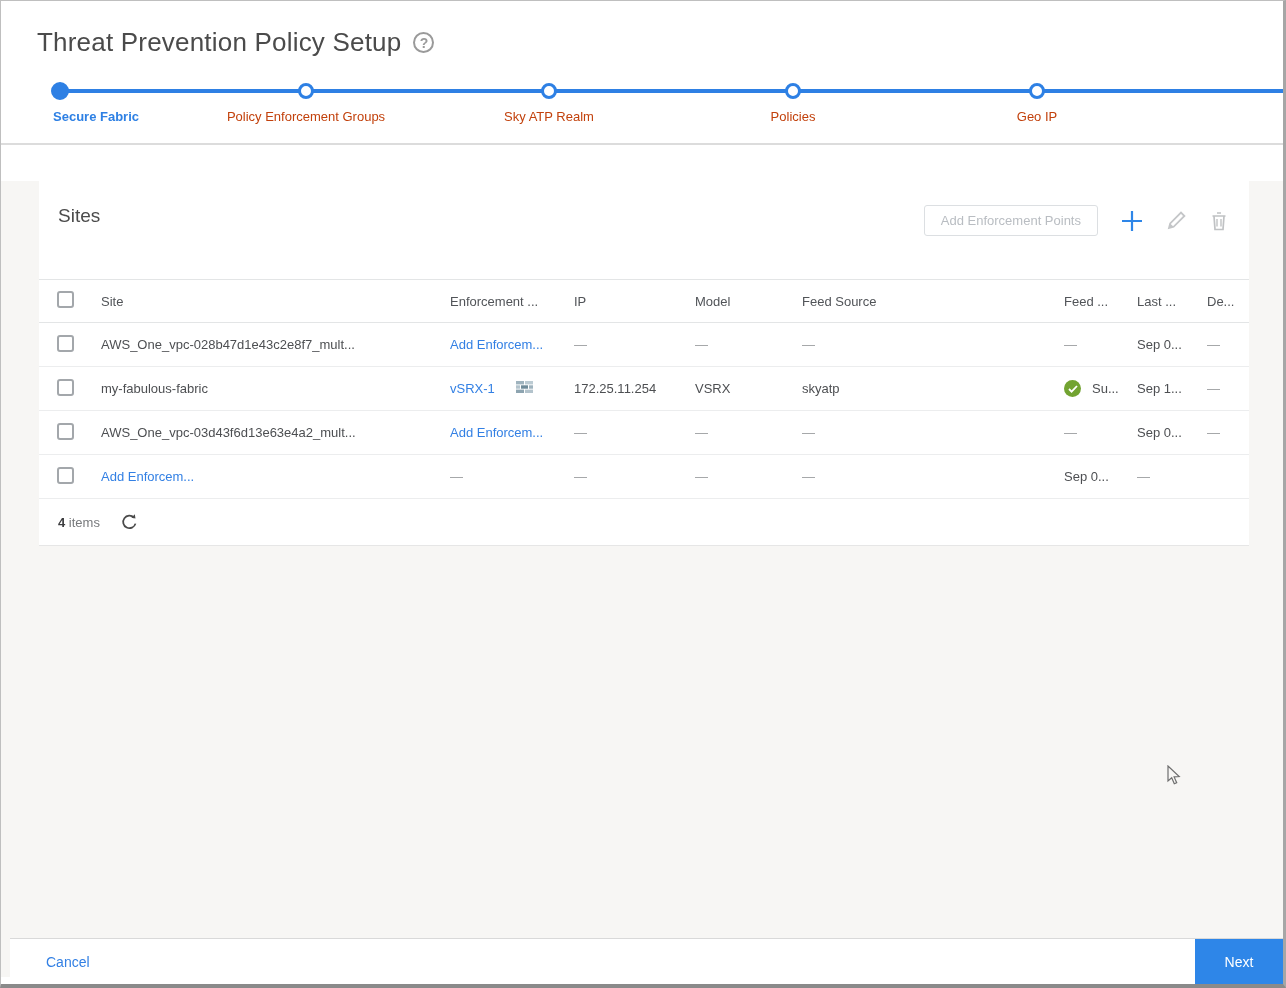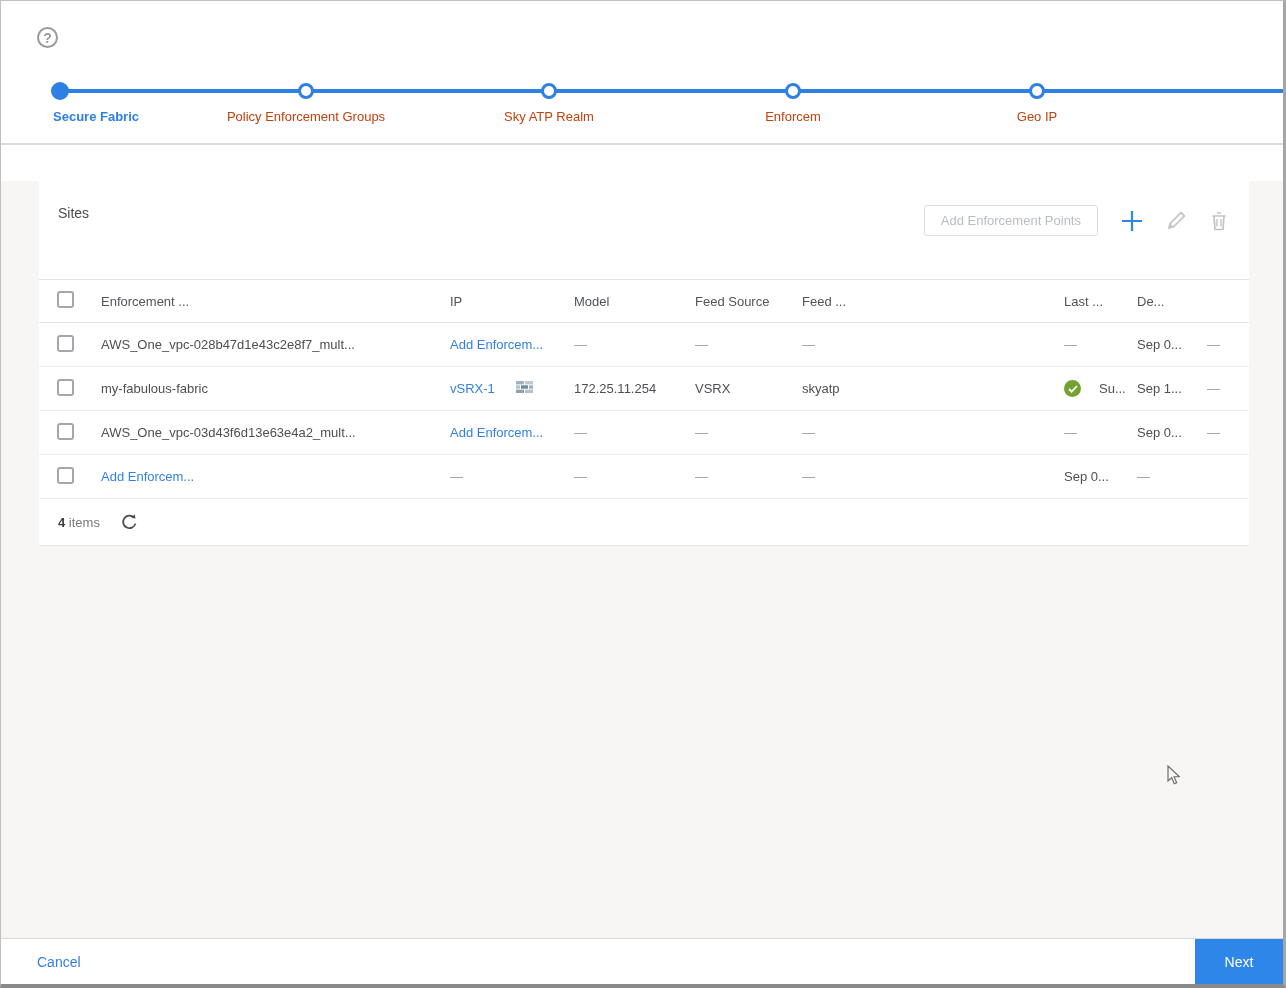--- a/index.html
+++ b/index.html
@@ -25,21 +25,21 @@
   .step-dot{ position:absolute; top:0; border-radius:50%; background:#fff; border:3px solid var(--blue); width:16px; height:16px; transform:translateX(-50%); }
   .step-dot.active{ width:18px; height:18px; top:-1px; background:var(--blue); border-color:var(--blue); }
   .step-label{ position:absolute; top:26px; font-size:13px; color:#c2410c; white-space:nowrap; transform:translateX(-50%); }
   .step-label.active{ color:var(--blue); font-weight:700; transform:none; }
 
   
   .content{ position:relative; height:796px; background:#f7f6f4; }
 
   .card{ margin:36px 38px 0 38px; width:1210px; background:#fff; border-bottom:1px solid #e6e6e6; }
   .card-header{ height:98px; padding:24px 20px 0 19px; display:flex; align-items:flex-start; }
-  .card-title{ font-size:14px; color:#4b4b4b; }
+  .card-title{ font-size:19px; color:#4b4b4b; }
   .card-actions{ margin-left:auto; display:flex; align-items:center; gap:22px; }
   .btn-disabled{
     height:31px; padding:0 16px; font-size:13px; color:#b9bdc2; background:#fff;
     border:1px solid #dcdfe2; border-radius:3px; cursor:default; font-family:inherit;
   }
   .icon-btn{ background:none; border:none; padding:0; cursor:pointer; display:flex; align-items:center; }
 
   
   .trow{
     display:grid; align-items:center; height:44px; padding-left:18px;
@@ -47,63 +47,64 @@
     font-size:13px; color:#4d4f52; border-bottom:1px solid #ecedee;
   }
   .trow.thead{ border-top:1px solid #e3e5e6; border-bottom:1px solid #e3e5e6; color:#515458; }
   .cell{ overflow:hidden; white-space:nowrap; text-overflow:ellipsis; padding-right:8px; }
   .dash{ color:#9b9da0; }
   a.blue-link{ color:#3380e4; text-decoration:none; }
   .checkbox{
     width:17px; height:17px; border:2px solid #a3a7ab; border-radius:3px; background:#fff; display:inline-block; cursor:pointer;
   }
   .device-cell{ display:flex; align-items:center; gap:21px; }
-  .status-cell{ display:flex; align-items:center; gap:18px;text-align:center; }
+  .status-cell{ display:flex; align-items:center; gap:11px;text-align:center; }
   .status-ok{
     width:17px; height:17px; border-radius:50%; background:#72a331; flex:0 0 auto;
     display:flex; align-items:center; justify-content:center;
   }
   .tfoot{ height:46px; display:flex; align-items:center; padding-left:19px; gap:20px; font-size:13px; color:#77797c; }
   .tfoot b{ color:#3c3d3f; }
 
   
   .bottom-bar{
-    position:absolute; left:0; right:0; bottom:0; height:46px; background:#fff;
+    position:absolute; left:9px; right:0; bottom:0; height:46px; background:#fff;
     border-top:1px solid #d9d9d9; display:flex; align-items:center;
   }
   .cancel-link{ margin-left:36px; font-size:14px; color:#3380e4; text-decoration:none; }
   .next-btn{
     margin-left:auto; width:88px; height:46px; background:#2e86e8; color:#fff; border:none;
     font-size:14px; font-family:inherit; cursor:pointer;
   }
 
   .mouse-cursor{ position:absolute; left:1166px; top:584px; pointer-events:none; }
 
   :root{ --blue:#2e80e4; }
 </style>
 </head>
 <body>
 
 <div class="window">
 
   <div class="page-header">
     <div class="page-title-row">
+      <span class="page-title">Threat Prevention Policy Setup</span>
       <span class="help-icon">?</span>
     </div>
     <div class="stepper">
       <div class="stepper-line"></div>
       <span class="step-dot active" style="left:43px"></span>
       <span class="step-dot" style="left:289px"></span>
       <span class="step-dot" style="left:532px"></span>
       <span class="step-dot" style="left:776px"></span>
       <span class="step-dot" style="left:1020px"></span>
       <span class="step-label active" style="left:36px">Secure Fabric</span>
       <span class="step-label" style="left:289px">Policy Enforcement Groups</span>
       <span class="step-label" style="left:532px">Sky ATP Realm</span>
-      <span class="step-label" style="left:776px">Enforcem</span>
+      <span class="step-label" style="left:776px">Policies</span>
       <span class="step-label" style="left:1020px">Geo IP</span>
     </div>
   </div>
 
   <div class="content">
     <div class="card">
 
       <div class="card-header">
         <span class="card-title">Sites</span>
         <div class="card-actions">
@@ -123,20 +124,21 @@
             <svg width="20" height="22" viewBox="0 0 20 22">
                 <path d="M3.5 6h13M8 3h4M5 6l1 13.5h8L15 6" fill="none" stroke="#c0c2c4" stroke-width="1.7"></path>
                 <path d="M8 9v7.5M12 9v7.5" stroke="#c0c2c4" stroke-width="1.4"></path>
               </svg>
           </span>
         </div>
       </div>
 
       <div class="trow thead">
         <div class="cell"><span class="checkbox"></span></div>
+        <div class="cell">Site</div>
         <div class="cell">Enforcement ...</div>
         <div class="cell">IP</div>
         <div class="cell">Model</div>
         <div class="cell">Feed Source</div>
         <div class="cell">Feed ...</div>
         <div class="cell">Last ...</div>
         <div class="cell">De...</div>
       </div>
 
       <div class="trow">

